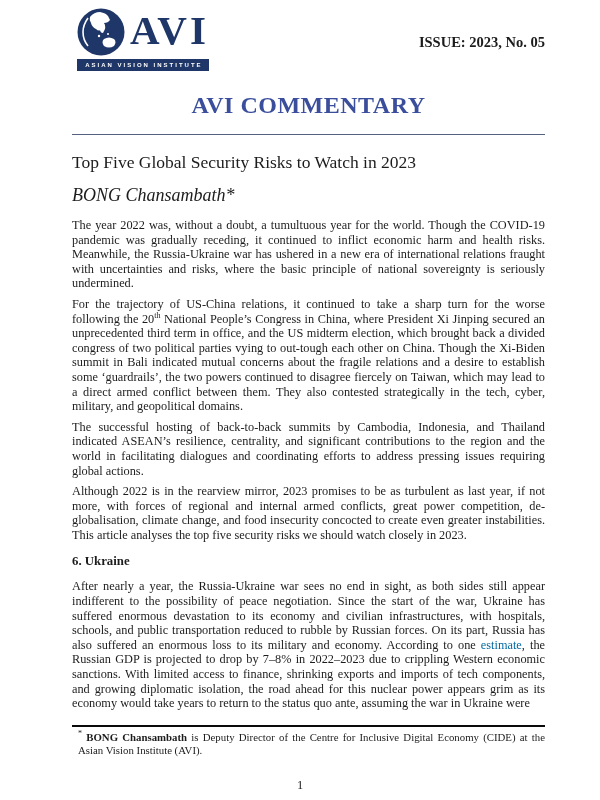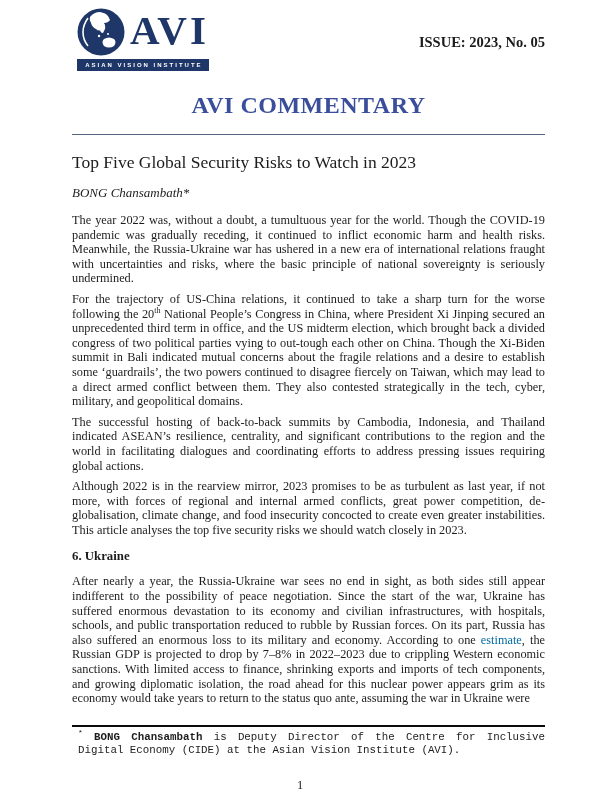--- a/index.html
+++ b/index.html
@@ -39,37 +39,36 @@
     color: #3a4e9c; letter-spacing: 0.5px;
     font-family: "Liberation Serif", serif;
   }
   .dateline { margin-top: 7px; font-size: 13px; font-weight: bold; }
   .header-rule {
     border: none; border-top: 1.7px solid #55627f;
     margin: 15px 0 0 0;
   }
   
   .article-title { margin: 17px 0 0 0; font-size: 17.5px; font-weight: normal; }
-  .author { margin: 12px 0 0 0; font-size: 13px; font-style: italic; }
+  .author { margin: 12px 0 0 0; font-size: 18px; font-style: italic; }
   p.body {
     margin: 6px 0 0 0; font-size: 12.3px; line-height: 14.6px;
     text-align: justify;
   }
   p.body.first { margin-top: 12px; }
   .section-heading { margin: 12px 0 0 0; font-size: 12.8px; font-weight: bold; }
   p.body.after-heading { margin-top: 10px; }
   sup { font-size: 8px; line-height: 0; }
   a.doc-link { color: #0369a1; cursor: pointer; }
   
   .footer-block { position: absolute; left: 72px; width: 473px; top: 725px; }
   .footnote-rule { border: none; border-top: 2.5px solid #0a0a0a; margin: 0 0 4px 0; }
   .footnote {
     font-size: 10.8px; line-height: 13.4px; text-align: justify;
     padding-left: 6px;
-    font-family: Liberation Mono, monospace;
   }
   .page-number {
     position: absolute; left: 0; right: 0; bottom: 7px;
     text-align: center; font-size: 12.5px;
   }
 </style>
 </head>
 <body>
 
 <div class="page">

